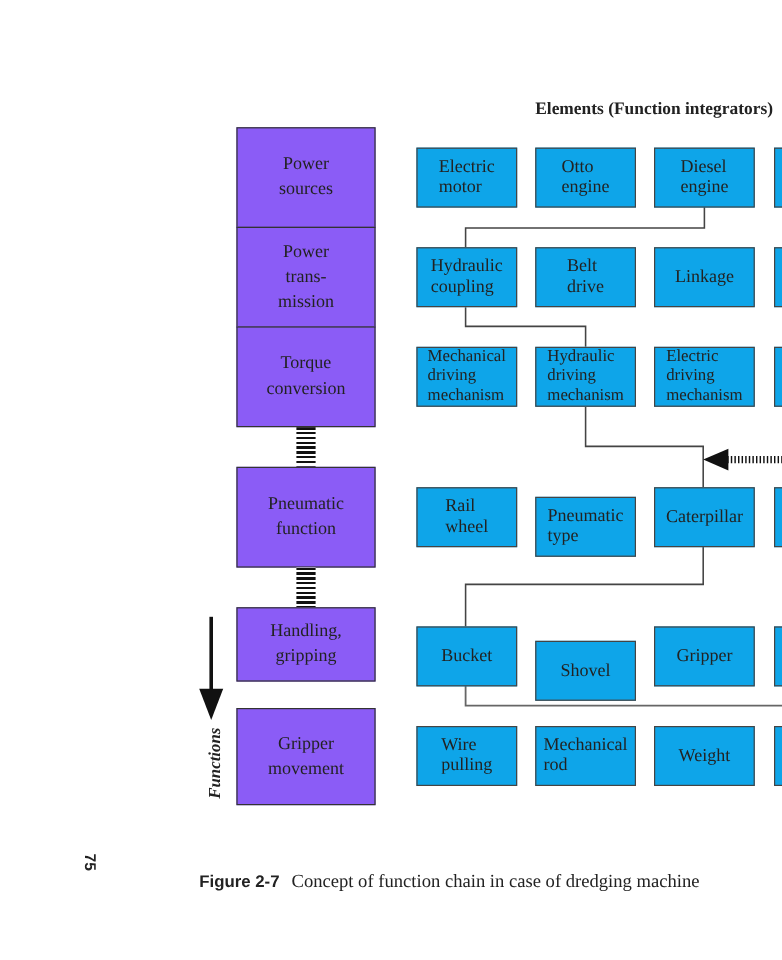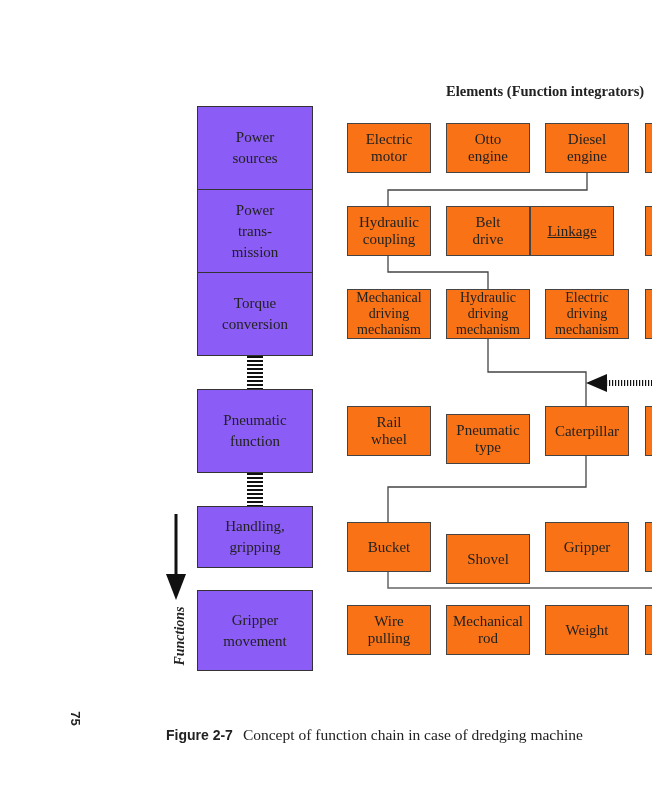--- a/index.html
+++ b/index.html
@@ -4,21 +4,21 @@
 <style>
   html, body { margin: 0; padding: 0; background: #ffffff; }
   body { width: 652px; height: 800px; position: relative; overflow: hidden;
          font-family: "Liberation Serif", "DejaVu Serif", serif; color: #222; }
   .col-head { position: absolute; font-weight: bold; font-size: 14.5px; white-space: nowrap; }
   .fbox { position: absolute; left: 197px; width: 116px; box-sizing: border-box;
           border: 1.3px solid #333; display: flex; align-items: center; justify-content: center;
           text-align: center; font-size: 15px; line-height: 21px; background: #8b5cf6; }
   .ebox { position: absolute; width: 84px; height: 50px; box-sizing: border-box;
           border: 1.3px solid #444; display: flex; align-items: center; justify-content: center;
-          text-align: center; font-size: 15px; line-height: 17px; background: #f97316; }
+          text-align: left; font-size: 15px; line-height: 17px; background: #0ea5e9; }
   .ebox.tight { font-size: 14px; line-height: 16px; }
   .ebox span, .fbox span { white-space: pre-line; }
   .stripes { position: absolute; left: 247px; width: 16px;
              background: repeating-linear-gradient(to bottom, #111 0px, #111 2px, #fff 2px, #fff 4px); }
   svg.lines { position: absolute; left: 0; top: 0; }
   .caption { position: absolute; left: 166px; top: 714px; font-size: 15.5px; white-space: nowrap; margin-top: 12px; }
   .caption .fig-label { font-family: "Liberation Sans", "DejaVu Sans", sans-serif; font-weight: bold; font-size: 14px; margin-right: 10px; }
   .page-num { position: absolute; left: 68px; top: 711px; font-family: "Liberation Sans", "DejaVu Sans", sans-serif;
               font-weight: bold; font-size: 13px; transform: rotate(90deg); transform-origin: center; }
   .functions-label { position: absolute; left: 150px; top: 628px; width: 60px; text-align: center;
@@ -89,21 +89,21 @@
 <div class="ebox" style="left:645px; top:123px;"></div>
 
 <div class="ebox" style="left:347px; top:206px;">
     <span>Hydraulic
 coupling</span>
   </div>
 <div class="ebox" style="left:446px; top:206px;">
     <span>Belt
 drive</span>
   </div>
-<div class="ebox" style="left:530px; top:206px;text-decoration:underline;">
+<div class="ebox" style="left:545px; top:206px;">
     <span>Linkage</span>
   </div>
 <div class="ebox" style="left:645px; top:206px;"></div>
 
 <div class="ebox tight" style="left:347px; top:289px;">
     <span>Mechanical
 driving
 mechanism</span>
   </div>
 <div class="ebox tight" style="left:446px; top:289px;">

